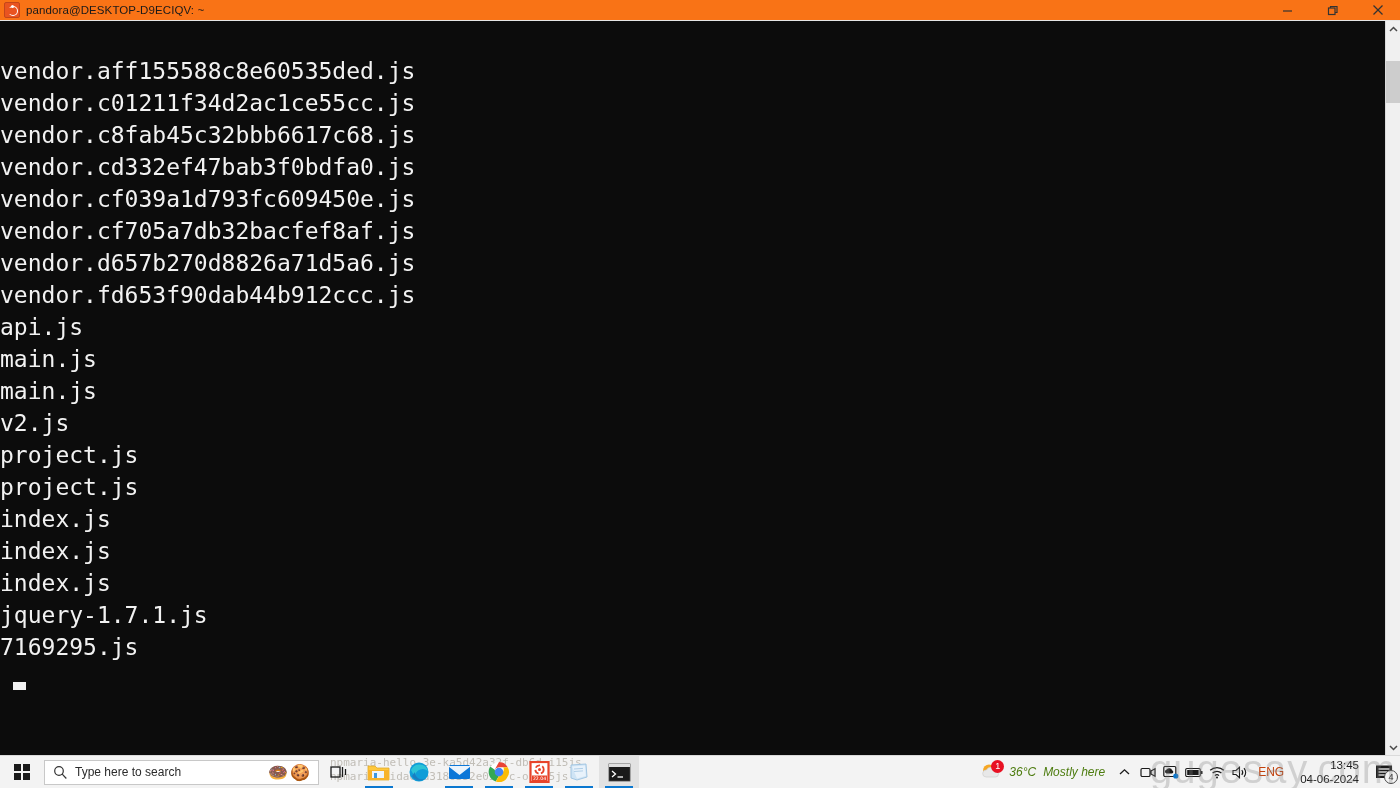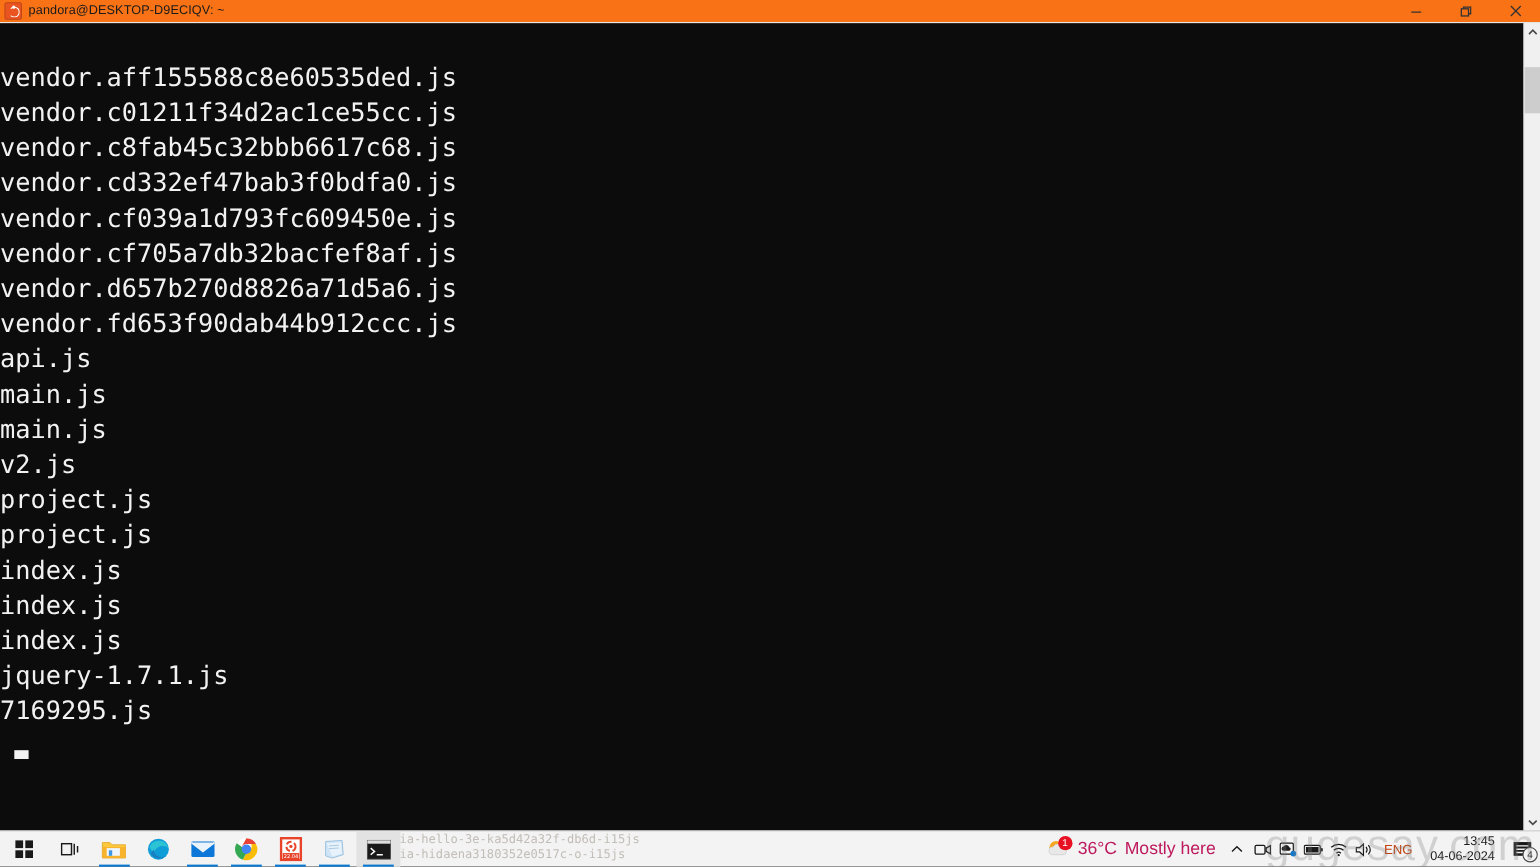--- a/index.html
+++ b/index.html
@@ -251,24 +251,25 @@
     width: 13px; height: 13px;
     background: #e81123;
     border-radius: 50%;
     color: #fff;
     font-size: 9px;
     line-height: 13px;
     text-align: center;
     font-family: "Liberation Sans", sans-serif;
   }
   .weather-text {
-    font-size: 16px;
-    color: #be185d;
+    font-size: 12px;
+    color: #4d7c0f;
     white-space: nowrap;
     font-family: "Liberation Sans", sans-serif;
+    font-style: italic;
   }
 
   .tray {
     display: flex;
     align-items: center;
     height: 33px;
     flex: 0 0 auto;
   }
   .tray-icon {
     width: 23px; height: 33px;
@@ -388,20 +389,30 @@
 
     <div class="tbar-start">
       <span class="win-logo">
         <i></i>
           <i></i>
           <i></i>
           <i></i>
       </span>
     </div>
 
+    <div class="search-box">
+      <span class="search-icon">
+        <svg width="15" height="15" viewBox="0 0 15 15">
+          <circle cx="6" cy="6" r="4.3" fill="none" stroke="#333" stroke-width="1.2"></circle>
+          <line x1="9.2" y1="9.2" x2="13.3" y2="13.5" stroke="#333" stroke-width="1.2"></line>
+        </svg>
+      </span>
+      <span class="search-text">Type here to search</span>
+      <span class="search-emoji">🍩🍪</span>
+    </div>
 
     <div class="ghost-text">npmaria-hello-3e-ka5d42a32f-db6d-i15js
 npmaria-hidaena3180352e0517c-o-i15js</div>
 
     <div class="tbar-icon">
       <svg width="18" height="16" viewBox="0 0 18 16">
         <rect x="1" y="3" width="9" height="10" fill="none" stroke="#1a1a1a" stroke-width="1.3"></rect>
         <line x1="12.5" y1="3" x2="12.5" y2="13" stroke="#1a1a1a" stroke-width="1.3"></line>
         <line x1="15.5" y1="5" x2="15.5" y2="11" stroke="#1a1a1a" stroke-width="1.3"></line>
       </svg>

